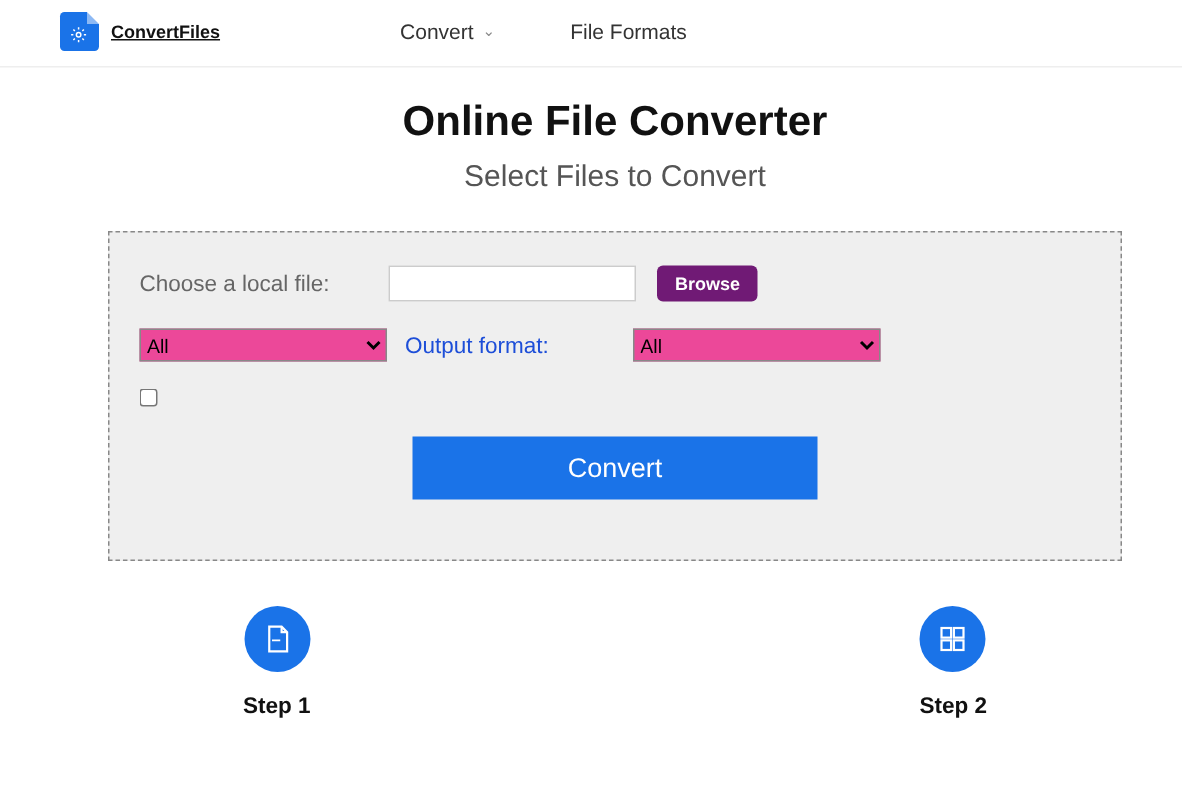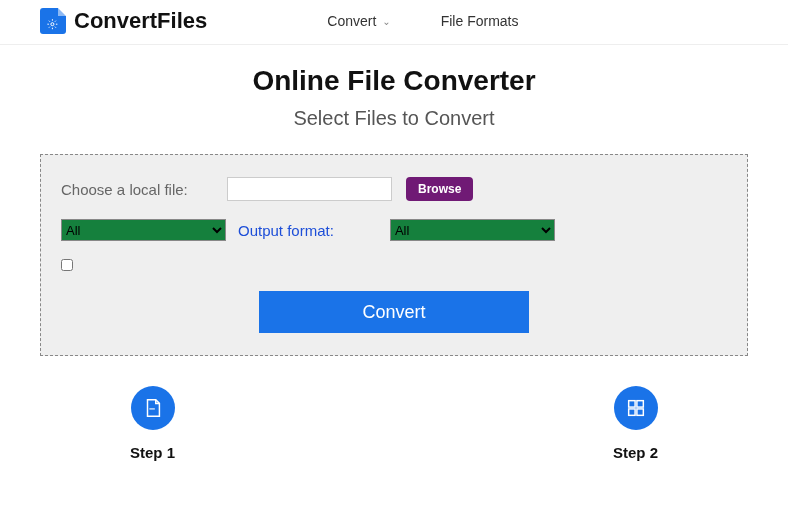--- a/index.html
+++ b/index.html
@@ -3,39 +3,39 @@
 <meta charset="utf-8">
 <style>
   * { box-sizing: border-box; margin: 0; padding: 0; }
   body { font-family: -apple-system, BlinkMacSystemFont, "Segoe UI", Arial, sans-serif; background: #fff; width: 788px; height: 528px; overflow: hidden; color: #333; }
   .header { display: flex; align-items: center; padding: 8px 40px 10px 40px; border-bottom: 1px solid #eee; }
   .logo { display: flex; align-items: center; gap: 8px; }
   .logo-icon { width: 26px; height: 26px; background: #1a73e8; border-radius: 3px; position: relative; }
   .logo-icon::before { content: ""; position: absolute; top: 0; right: 0; width: 0; height: 0; border-left: 8px solid rgba(255,255,255,0.5); border-top: 8px solid #fff; }
   .logo-icon .cog { position:absolute; top:50%; left:50%; transform:translate(-55%,-40%); width:12px; height:12px; }
   .logo-icon .cog svg { width:12px; height:12px; }
-  .logo-text { font-weight: 800; font-size: 22px; color: #111; }
+  .logo-text { font-weight: 800; font-size: 12px; color: #111; text-decoration: underline; }
   .nav { display: flex; gap: 50px; margin-left: 120px; }
   .nav-item { font-size: 14px; color: #333; cursor: pointer; display: flex; align-items: center; gap: 6px; }
   .chev { font-size: 10px; color: #888; }
-  .content { padding: 20px 40px 0 40px; text-align: center; }
+  .content { padding: 20px 40px 0 40px; text-align: center; margin-left: 32px; }
   h1 { font-size: 28px; font-weight: 700; color: #111; margin-bottom: 10px; }
   .subtitle { font-size: 20px; color: #555; margin-bottom: 24px; }
-  .drop-panel { border: 1.5px dashed #888; background: #efefef; padding: 22px 20px 22px 20px; text-align: left; }
+  .drop-panel { border: 1.5px dashed #888; background: #efefef; padding: 22px 20px 40px 20px; text-align: left; }
   .row { display: flex; align-items: center; margin-bottom: 18px; gap: 6px; }
   .row .lbl { width: 160px; color: #666; font-size: 15px; }
   .file-input { width: 165px; height: 24px; background: #fff; border: 1px solid #ccc; font-size: 13px; padding: 2px 4px; }
   .browse-btn { background: #701a75; color: #fff; border: none; border-radius: 4px; padding: 5px 12px; font-size: 12px; margin-left: 8px; cursor: pointer; font-weight: bold; }
-  .sel { width: 165px; height: 22px; background: #15803d; border: 1px solid #888; font-size: 13px; }
+  .sel { width: 165px; height: 22px; background: #ec4899; border: 1px solid #888; font-size: 13px; }
   .out-lbl { color: #1d4ed8; font-size: 15px; margin-left: 6px; margin-right: 50px; }
   .check-row { display: flex; align-items: center; gap: 4px; color: #666; font-size: 15px; margin-bottom: 20px; }
   .check-row input { width: 12px; height: 12px; }
   .convert-btn { display: block; margin: 0 auto; background: #1a73e8; color: #fff; border: none; width: 270px; height: 42px; font-size: 18px; cursor: pointer; }
   .steps { display: flex; justify-content: space-between; padding: 30px 90px 0 90px; }
-  .step { display: flex; flex-direction: column; align-items: flex-end; gap: 14px; }
+  .step { display: flex; flex-direction: column; align-items: center; gap: 14px; }
   .step-circle { width: 44px; height: 44px; background: #1a73e8; border-radius: 50%; display: flex; align-items: center; justify-content: center; color: #fff; }
   .step-circle svg { width: 22px; height: 22px; stroke: #fff; fill: none; stroke-width: 1.6; }
   .step-label { font-weight: 700; font-size: 15px; color: #111; }
 </style>
 </head>
 <body>
 
 <div class="header">
   <div class="logo">
     <div class="logo-icon">

